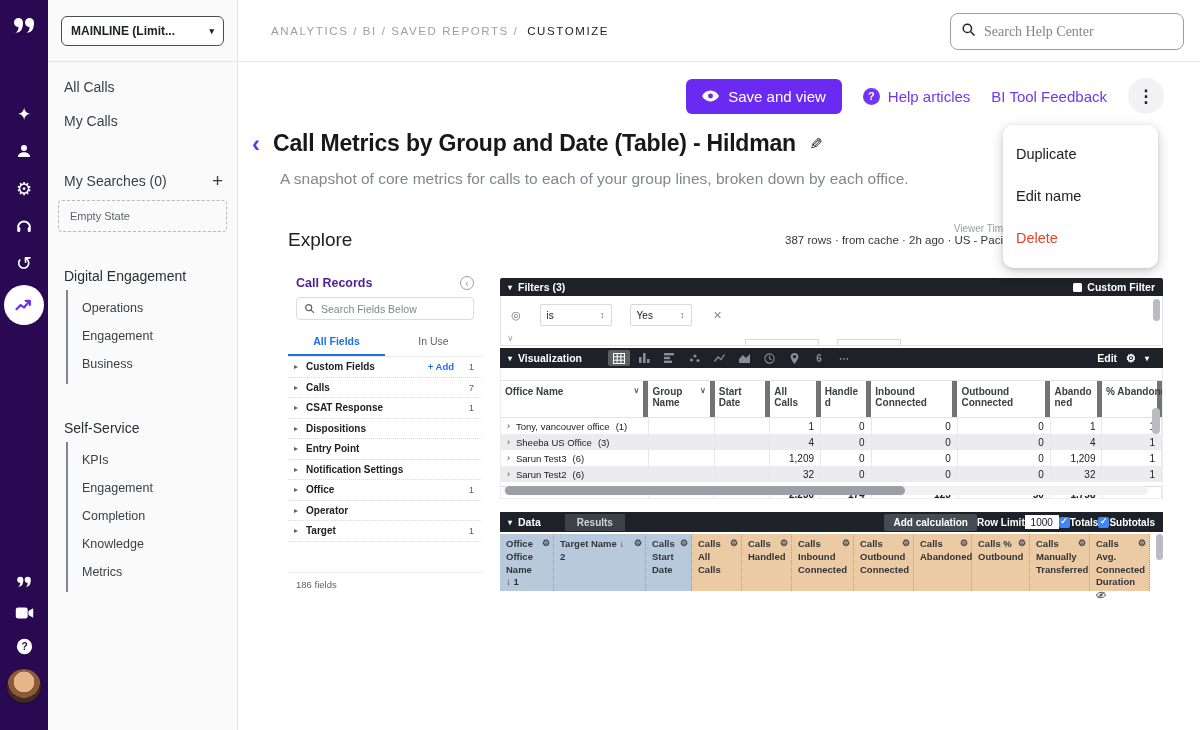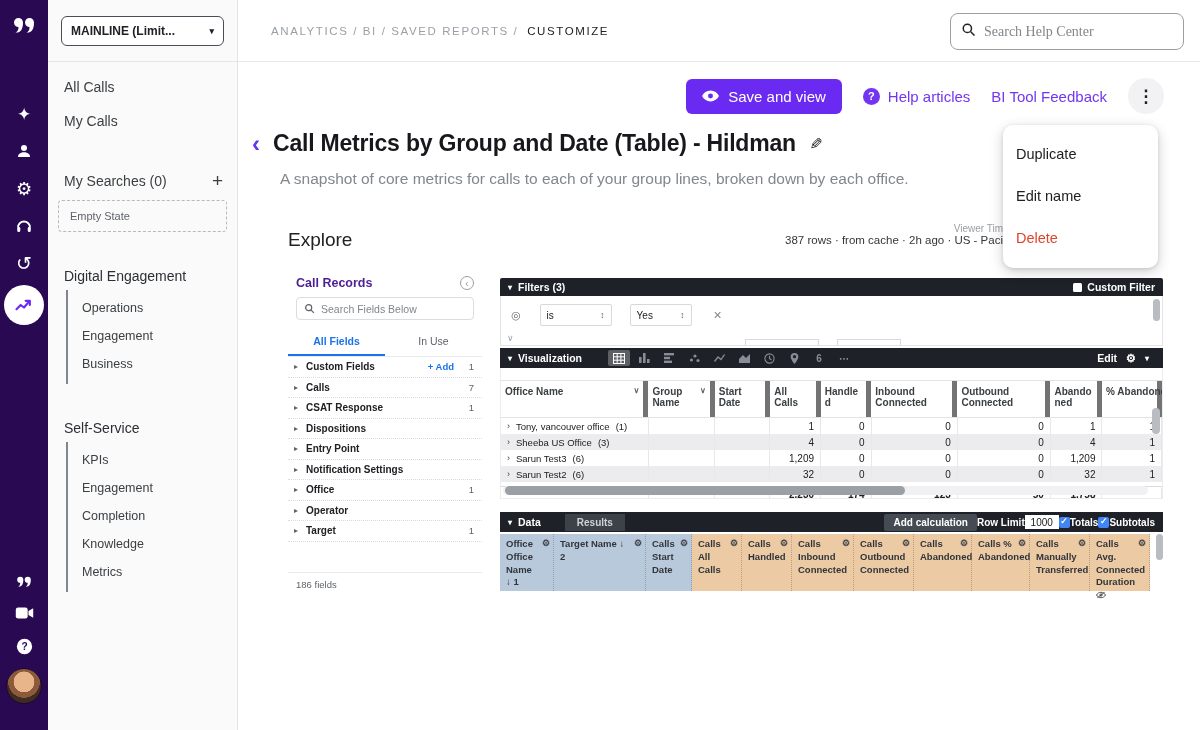--- a/index.html
+++ b/index.html
@@ -615,21 +615,21 @@
         <div class="chip mea">
             <span class="chip-gear">⚙</span>
             <span class="chip-label">Calls Outbound Connected</span>
           </div>
         <div class="chip mea">
             <span class="chip-gear">⚙</span>
             <span class="chip-label">Calls Abandoned</span>
           </div>
         <div class="chip mea">
             <span class="chip-gear">⚙</span>
-            <span class="chip-label">Calls % Abandoned</span>
+            <span class="chip-label">Calls % Outbound</span>
           </div>
         <div class="chip mea">
             <span class="chip-gear">⚙</span>
             <span class="chip-label">Calls Manually Transferred</span>
           </div>
         <div class="chip mea">
             <span class="chip-gear">⚙</span>
             <span class="chip-label">Calls Avg. Connected Duration</span>
           <span class="eye-slash"><svg width="10" height="8" viewBox="0 0 22 14" fill="none" stroke="#40444a" stroke-width="2">
                 <path d="M11 1C6.5 1 3 3.7 1 7c2 3.3 5.5 6 10 6s8-2.7 10-6c-2-3.3-5.5-6-10-6z"></path>

